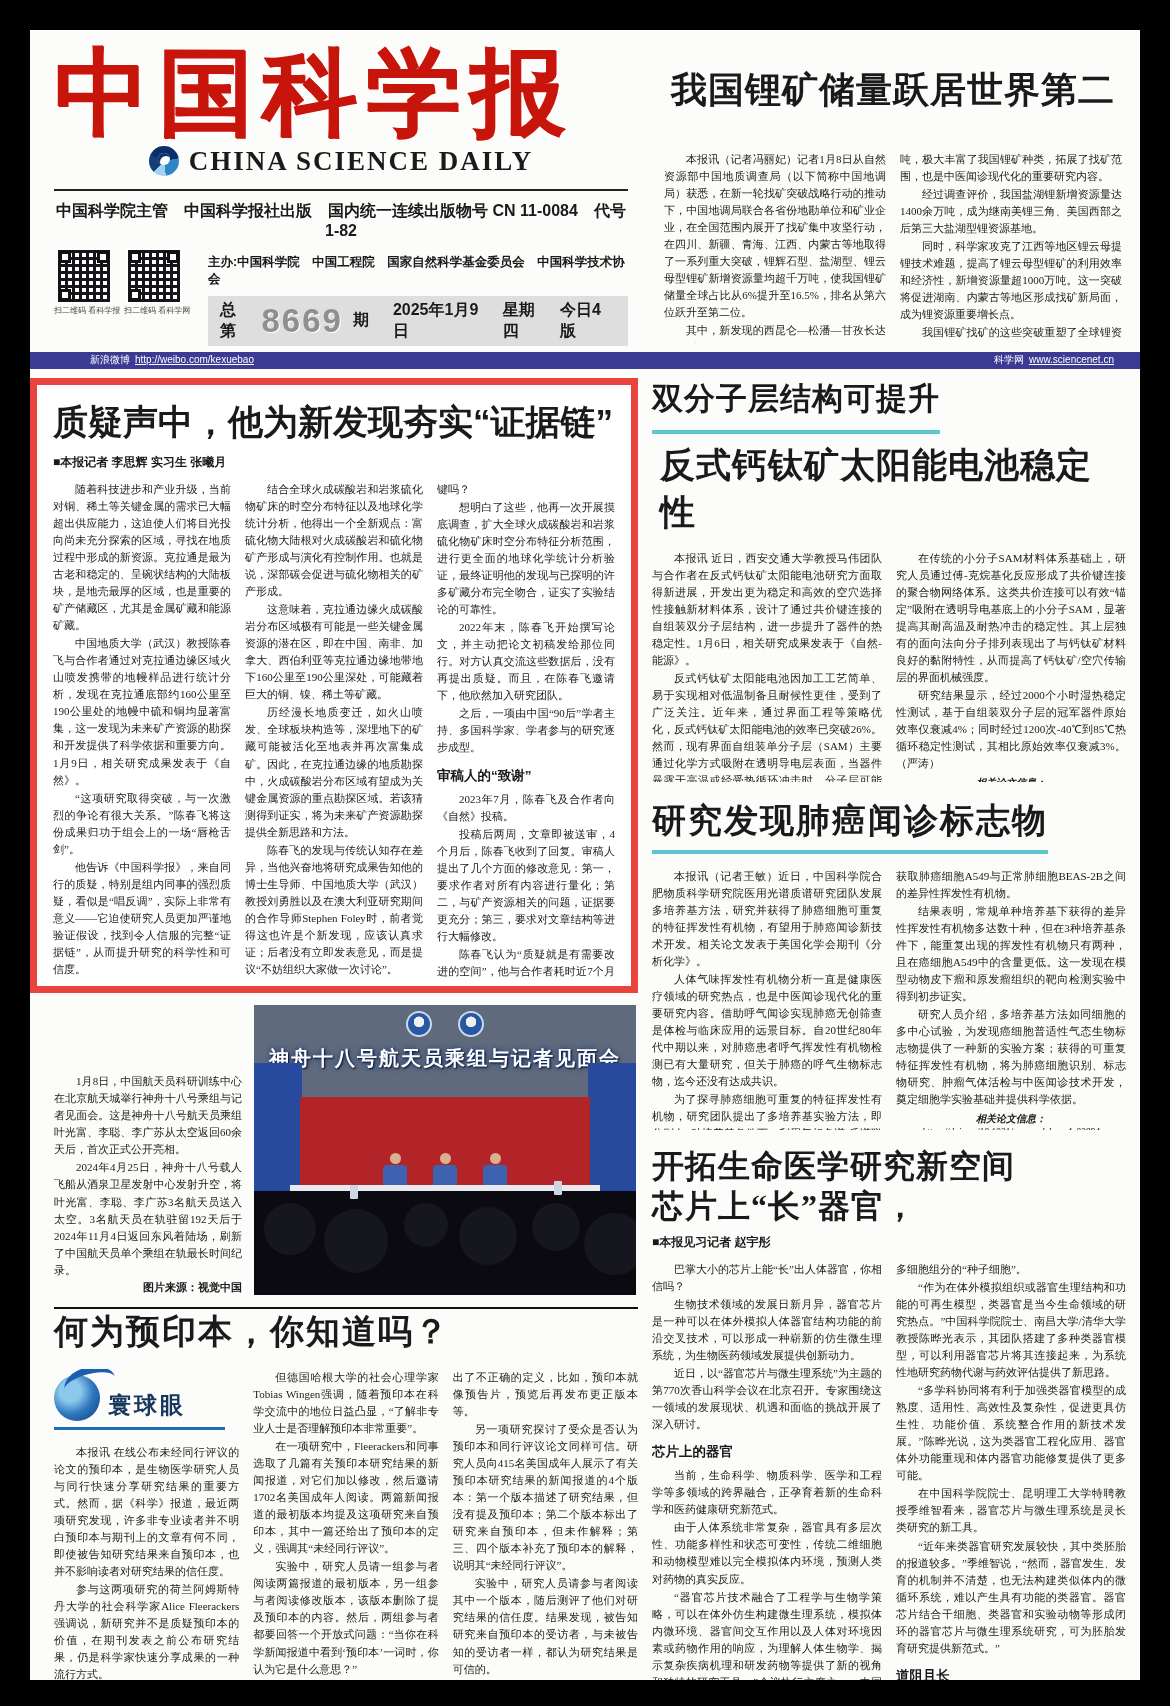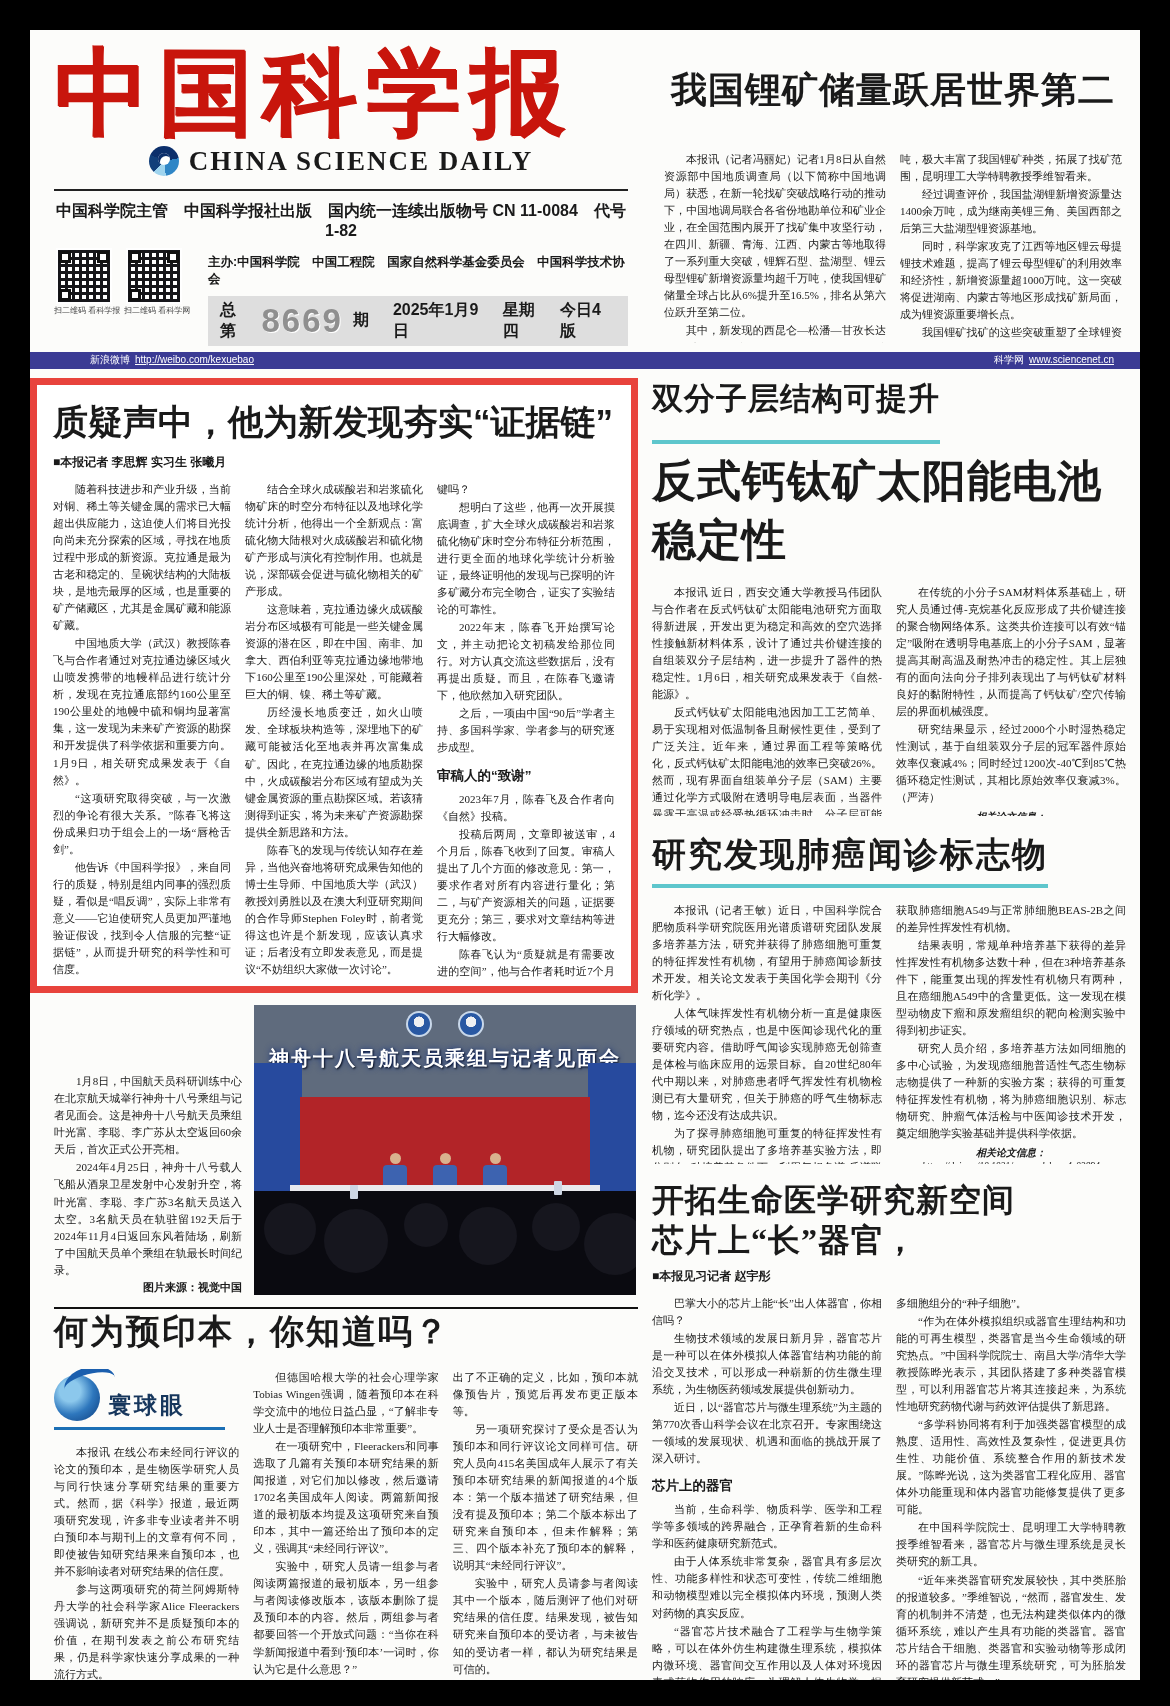--- a/index.html
+++ b/index.html
@@ -79,22 +79,22 @@
   .preprint { margin-left:24px; }
   .pre-head { font-family:"Liberation Sans", sans-serif; font-weight:900; font-size:34px; letter-spacing:2px; margin-bottom:14px; }
   .pre-cols .col { height:322px; }
   .eyelogo { display:flex; align-items:flex-end; gap:8px; border-bottom:3px solid #1b6fb5; padding-bottom:6px; margin:6px 0 14px; width:92%; }
   .eyeglobe { width:46px; height:46px; border-radius:50%; background:radial-gradient(circle at 35% 35%, #8cc8ec 0 25%, #2e77bd 55%, #0b3a7a); position:relative; flex:none; }
   .eyeglobe::after { content:""; position:absolute; right:-16px; top:-8px; width:52px; height:26px; border-radius:50%; border-top:7px solid #1b5fae; transform:rotate(-14deg); }
   .eyename { font-family:"Liberation Sans", sans-serif; font-weight:900; font-size:23px; letter-spacing:3px; color:#16365c; }
 
   
   .art { margin-bottom:16px; }
-  .a2-t1 { font-family:"Liberation Serif", serif; font-weight:900; font-size:31px; display:inline-block; border-bottom:4px solid #5ec6cc; padding-bottom:20px; letter-spacing:1px; }
-  .a2-t2 { font-family:"Liberation Serif", serif; font-weight:900; font-size:44px; margin:8px 0 14px; letter-spacing:1px; }
+  .a2-t1 { font-family:"Liberation Serif", serif; font-weight:900; font-size:31px; display:inline-block; border-bottom:4px solid #5ec6cc; padding-bottom:10px; letter-spacing:1px; }
+  .a2-t2 { font-family:"Liberation Serif", serif; font-weight:900; font-size:35px; margin:8px 8px 14px; letter-spacing:1px; }
   .a3-t { font-family:"Liberation Serif", serif; font-weight:900; font-size:34px; display:inline-block; border-bottom:4px solid #5ec6cc; padding-bottom:6px; letter-spacing:2px; margin-bottom:14px; }
   .a4-t { font-family:"Liberation Serif", serif; font-weight:900; font-size:32px; line-height:1.25; letter-spacing:1px; margin-bottom:8px; }
   .a2-cols .col { height:232px; }
   .a3-cols .col { height:262px; }
   .a4-cols .col { height:648px; }
 </style>
 </head>
 <body>
 
 <div class="frame">
@@ -140,21 +140,21 @@
       </div>
 
       <div class="lith">
         <h2>我国锂矿储量跃居世界第二</h2>
         <div class="cols">
           <div class="col">
               <p class="para">本报讯（记者冯丽妃）记者1月8日从自然资源部中国地质调查局（以下简称中国地调局）获悉，在新一轮找矿突破战略行动的推动下，中国地调局联合各省份地勘单位和矿业企业，在全国范围内展开了找矿集中攻坚行动，在四川、新疆、青海、江西、内蒙古等地取得了一系列重大突破，锂辉石型、盐湖型、锂云母型锂矿新增资源量均超千万吨，使我国锂矿储量全球占比从6%提升至16.5%，排名从第六位跃升至第二位。</p>
               <p class="para">其中，新发现的西昆仑—松潘—甘孜长达2800千米的成矿带为世界级锂辉石型锂成矿带，累计探明650余万吨，资源潜力超3000万</p>
             </div>
           <div class="col">
-              <p class="para noind">吨，极大丰富了我国锂矿种类，拓展了找矿范围，昆明理工大学特聘教授季维智看来。</p>
+              <p class="para noind">吨，极大丰富了我国锂矿种类，拓展了找矿范围，也是中医闻诊现代化的重要研究内容。</p>
               <p class="para">经过调查评价，我国盐湖锂新增资源量达1400余万吨，成为继南美锂三角、美国西部之后第三大盐湖型锂资源基地。</p>
               <p class="para">同时，科学家攻克了江西等地区锂云母提锂技术难题，提高了锂云母型锂矿的利用效率和经济性，新增资源量超1000万吨。这一突破将促进湖南、内蒙古等地区形成找矿新局面，成为锂资源重要增长点。</p>
               <p class="para">我国锂矿找矿的这些突破重塑了全球锂资源分布格局，为我国新能源产业的快速发展提供了坚实的资源保障。</p>
             </div>
         </div>
       </div>
     </div>
 
     <div class="navy">
       <span><span>新浪微博</span><u>http://weibo.com/kexuebao</u></span>

